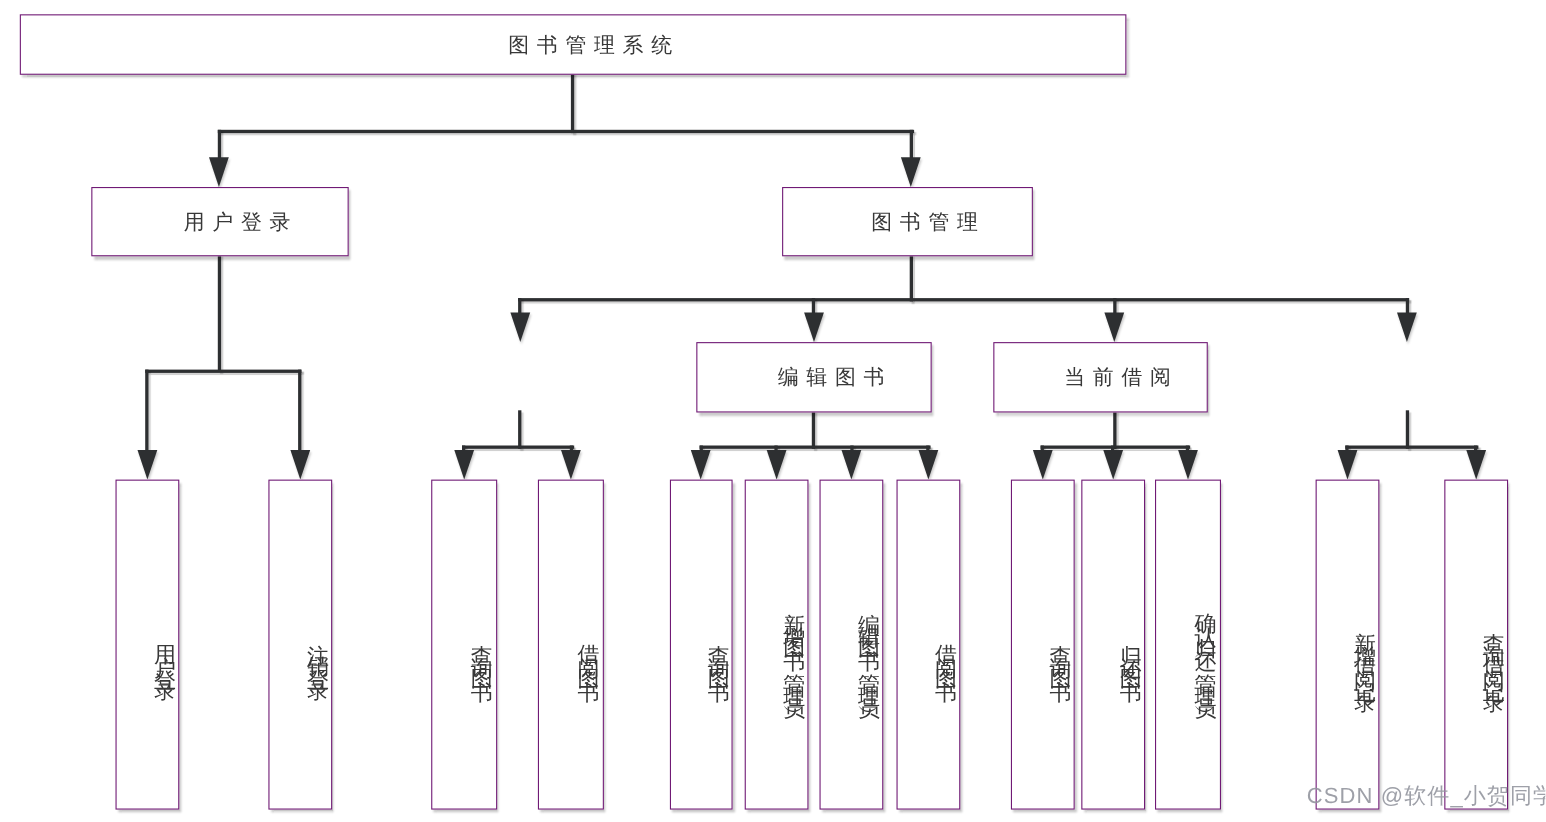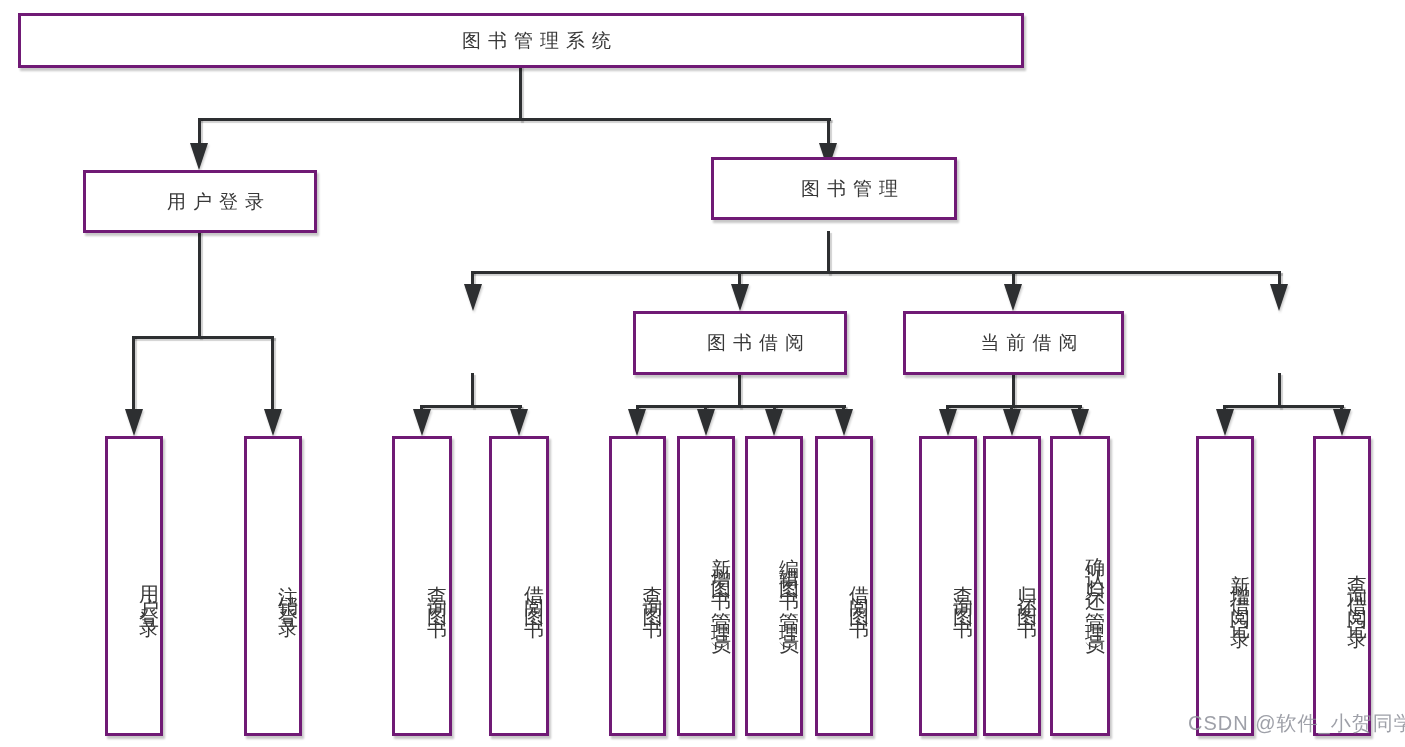--- a/index.html
+++ b/index.html
@@ -9,21 +9,21 @@
   
   .ln{position:absolute;background:#2d2f31;box-shadow:2px 2px 1px rgba(0,0,0,0.18);}
 
   
   .ar{position:absolute;width:0;height:0;
       border-left:9px solid transparent;border-right:9px solid transparent;
       border-top:27px solid #2d2f31;
       filter:drop-shadow(1px 2px 1px rgba(0,0,0,0.22));}
 
   
-  .node{position:absolute;background:#fff;border:3px solid #701a75;box-sizing:border-box;
+  .node{position:absolute;background:#fff;border:1px solid #701a75;box-sizing:border-box;
         display:flex;align-items:center;justify-content:center;color:#383838;
         box-shadow:2px 3px 2px rgba(0,0,0,0.22);padding-left:31px;}
   .node.h .lbl{font-size:19px;letter-spacing:7px;padding-left:7px;white-space:nowrap;}
   .node.v .lbl{writing-mode:vertical-rl;font-size:20px;letter-spacing:11px;padding-top:11px;line-height:1;}
 
   .watermark{position:absolute;left:1188px;top:710px;font-size:20px;letter-spacing:1px;
              color:rgba(148,150,158,0.9);white-space:nowrap;z-index:10;}
 </style>
 </head>
 <body>
@@ -103,28 +103,28 @@
     <div class="ar" style="left:1333px;top:409px"></div>
   </div>
 
   <div class="node h" style="left:18px;top:13px;width:1006px;height:55px">
     <span class="lbl">图书管理系统</span>
   </div>
 
   <div class="node h" style="left:83px;top:170px;width:234px;height:63px">
     <span class="lbl">用户登录</span>
   </div>
-  <div class="node h" style="left:711px;top:157px;width:246px;height:63px">
+  <div class="node h" style="left:711px;top:170px;width:228px;height:63px">
     <span class="lbl">图书管理</span>
   </div>
 
   <div class="node h" style="left:633px;top:311px;width:214px;height:64px">
-    <span class="lbl">图书借阅</span>
+    <span class="lbl">编辑图书</span>
   </div>
-  <div class="node h" style="left:903px;top:311px;width:221px;height:64px">
+  <div class="node h" style="left:903px;top:311px;width:195px;height:64px">
     <span class="lbl">当前借阅</span>
   </div>
 
   <div class="node v" style="left:105px;top:436px;width:58px;height:300px">
     <span class="lbl">用户登录</span>
   </div>
   <div class="node v" style="left:244px;top:436px;width:58px;height:300px">
     <span class="lbl">注销登录</span>
   </div>
 

